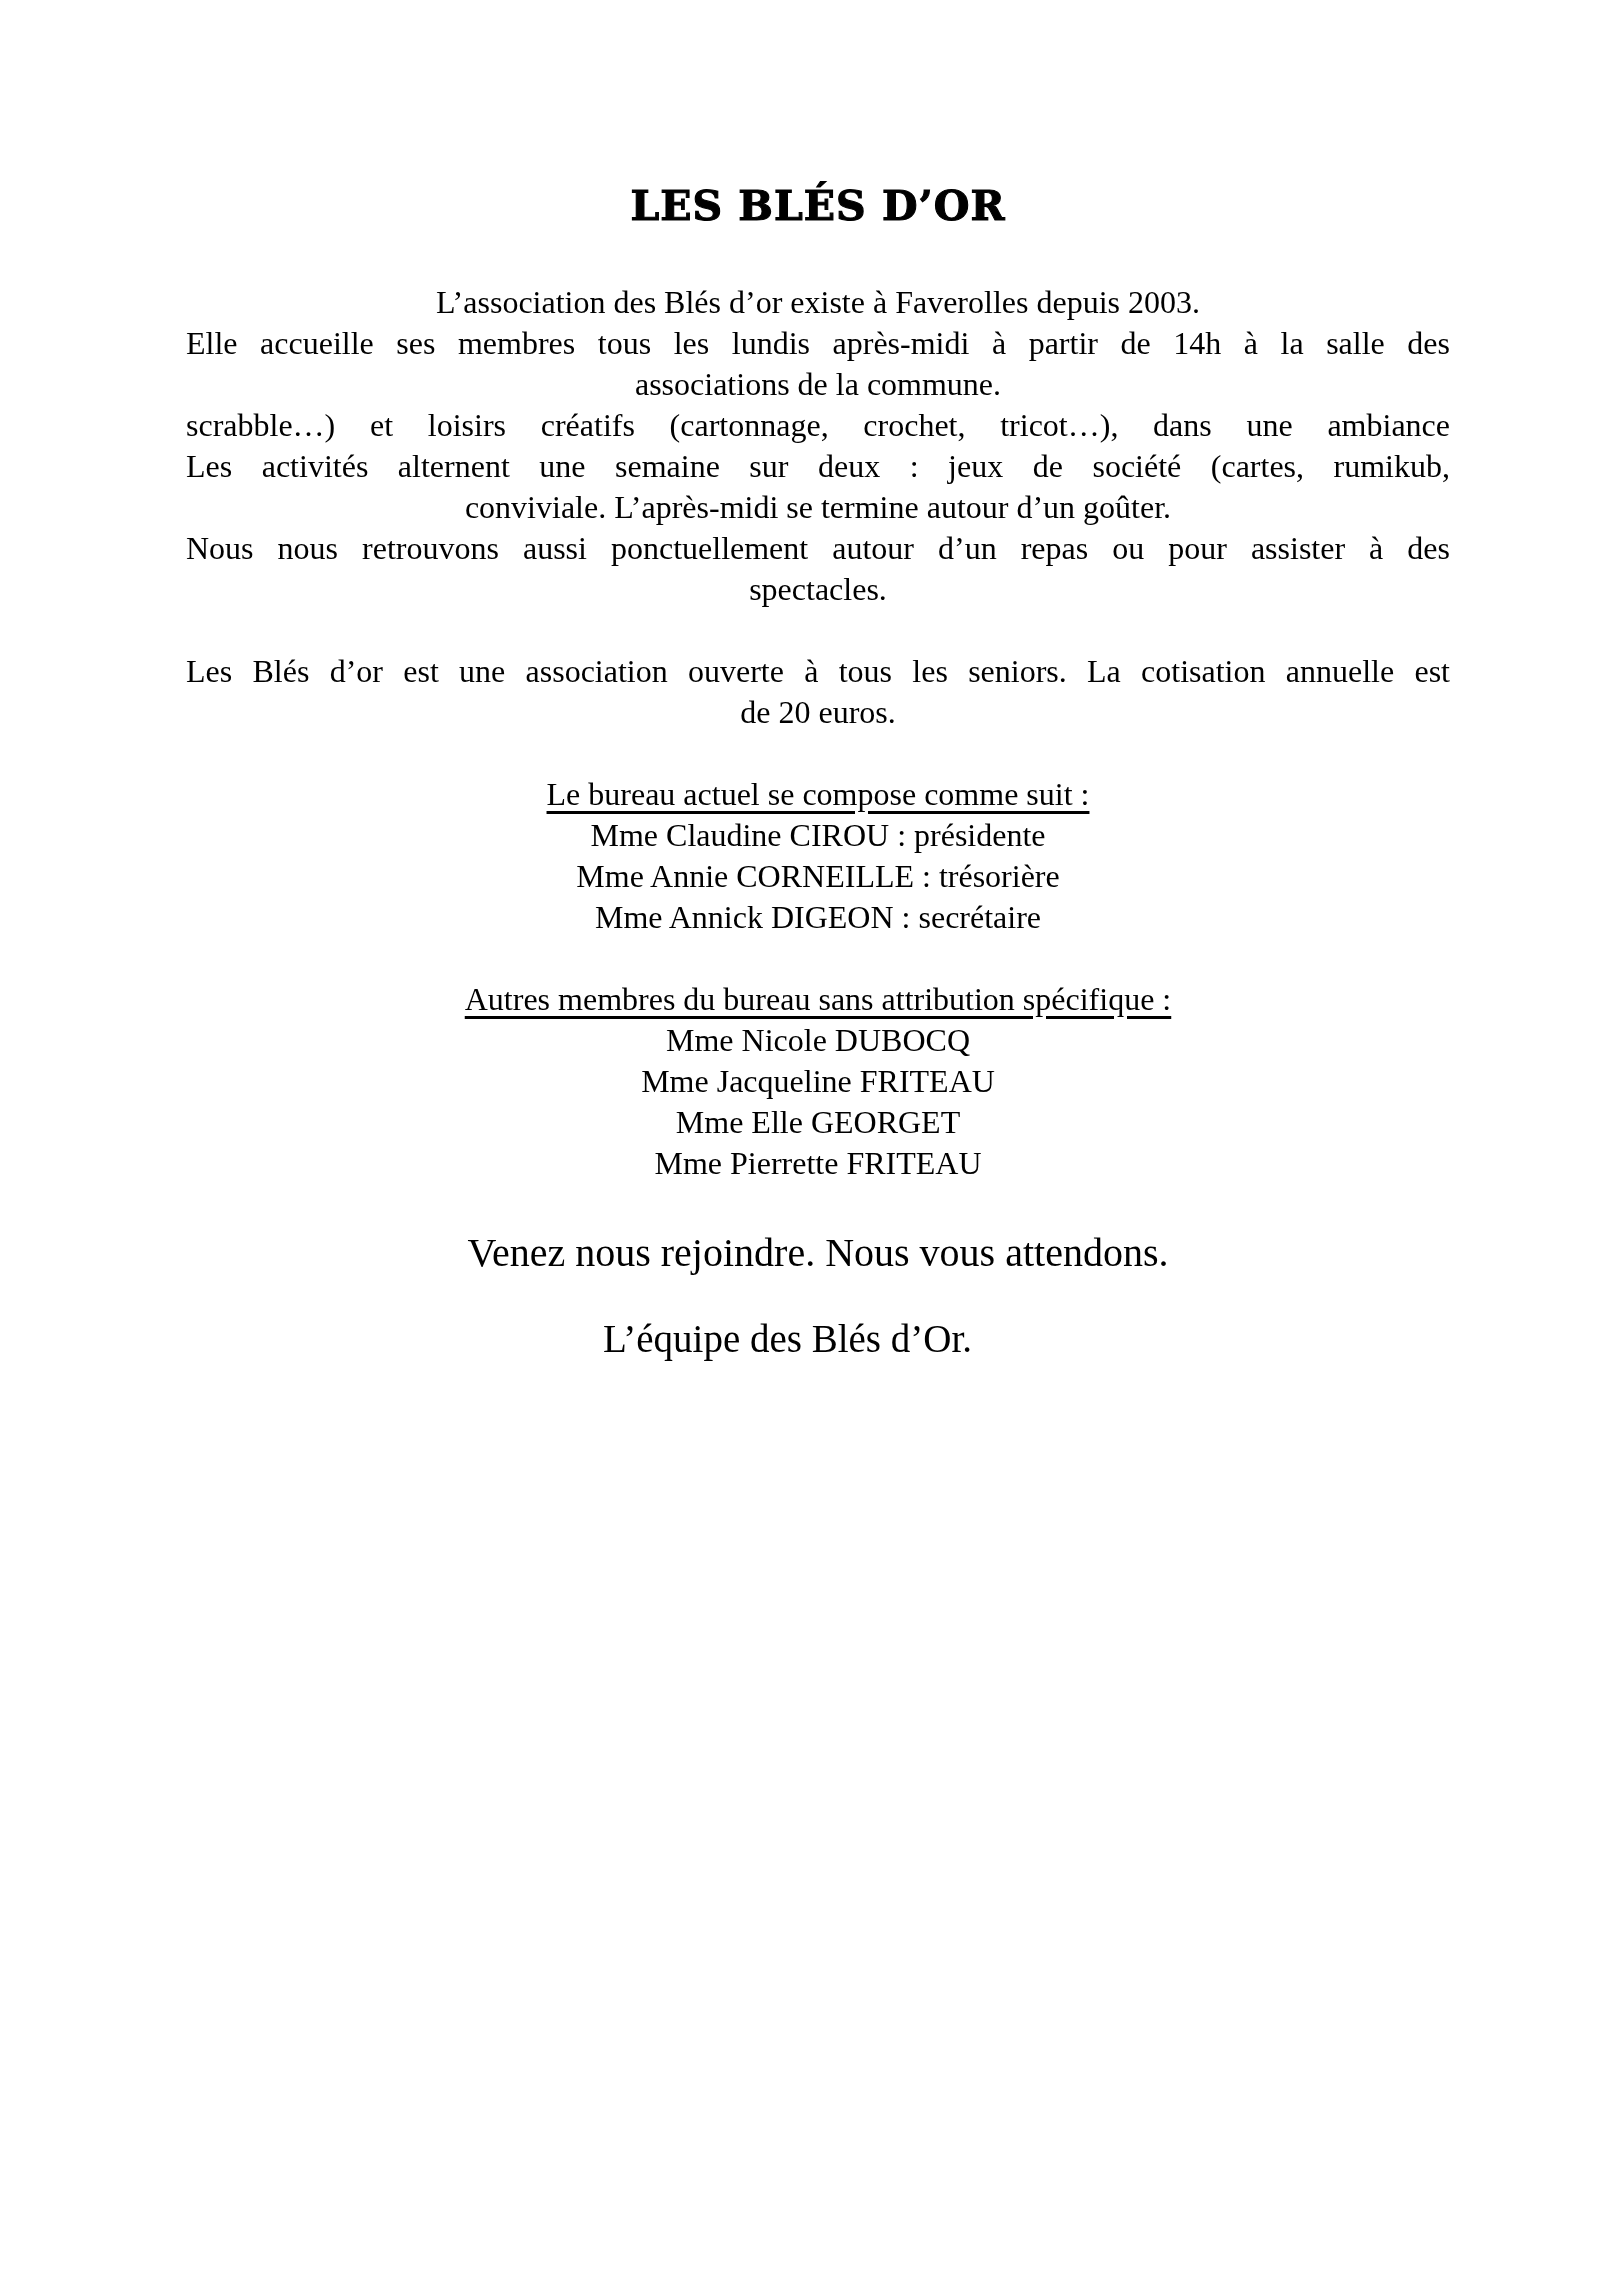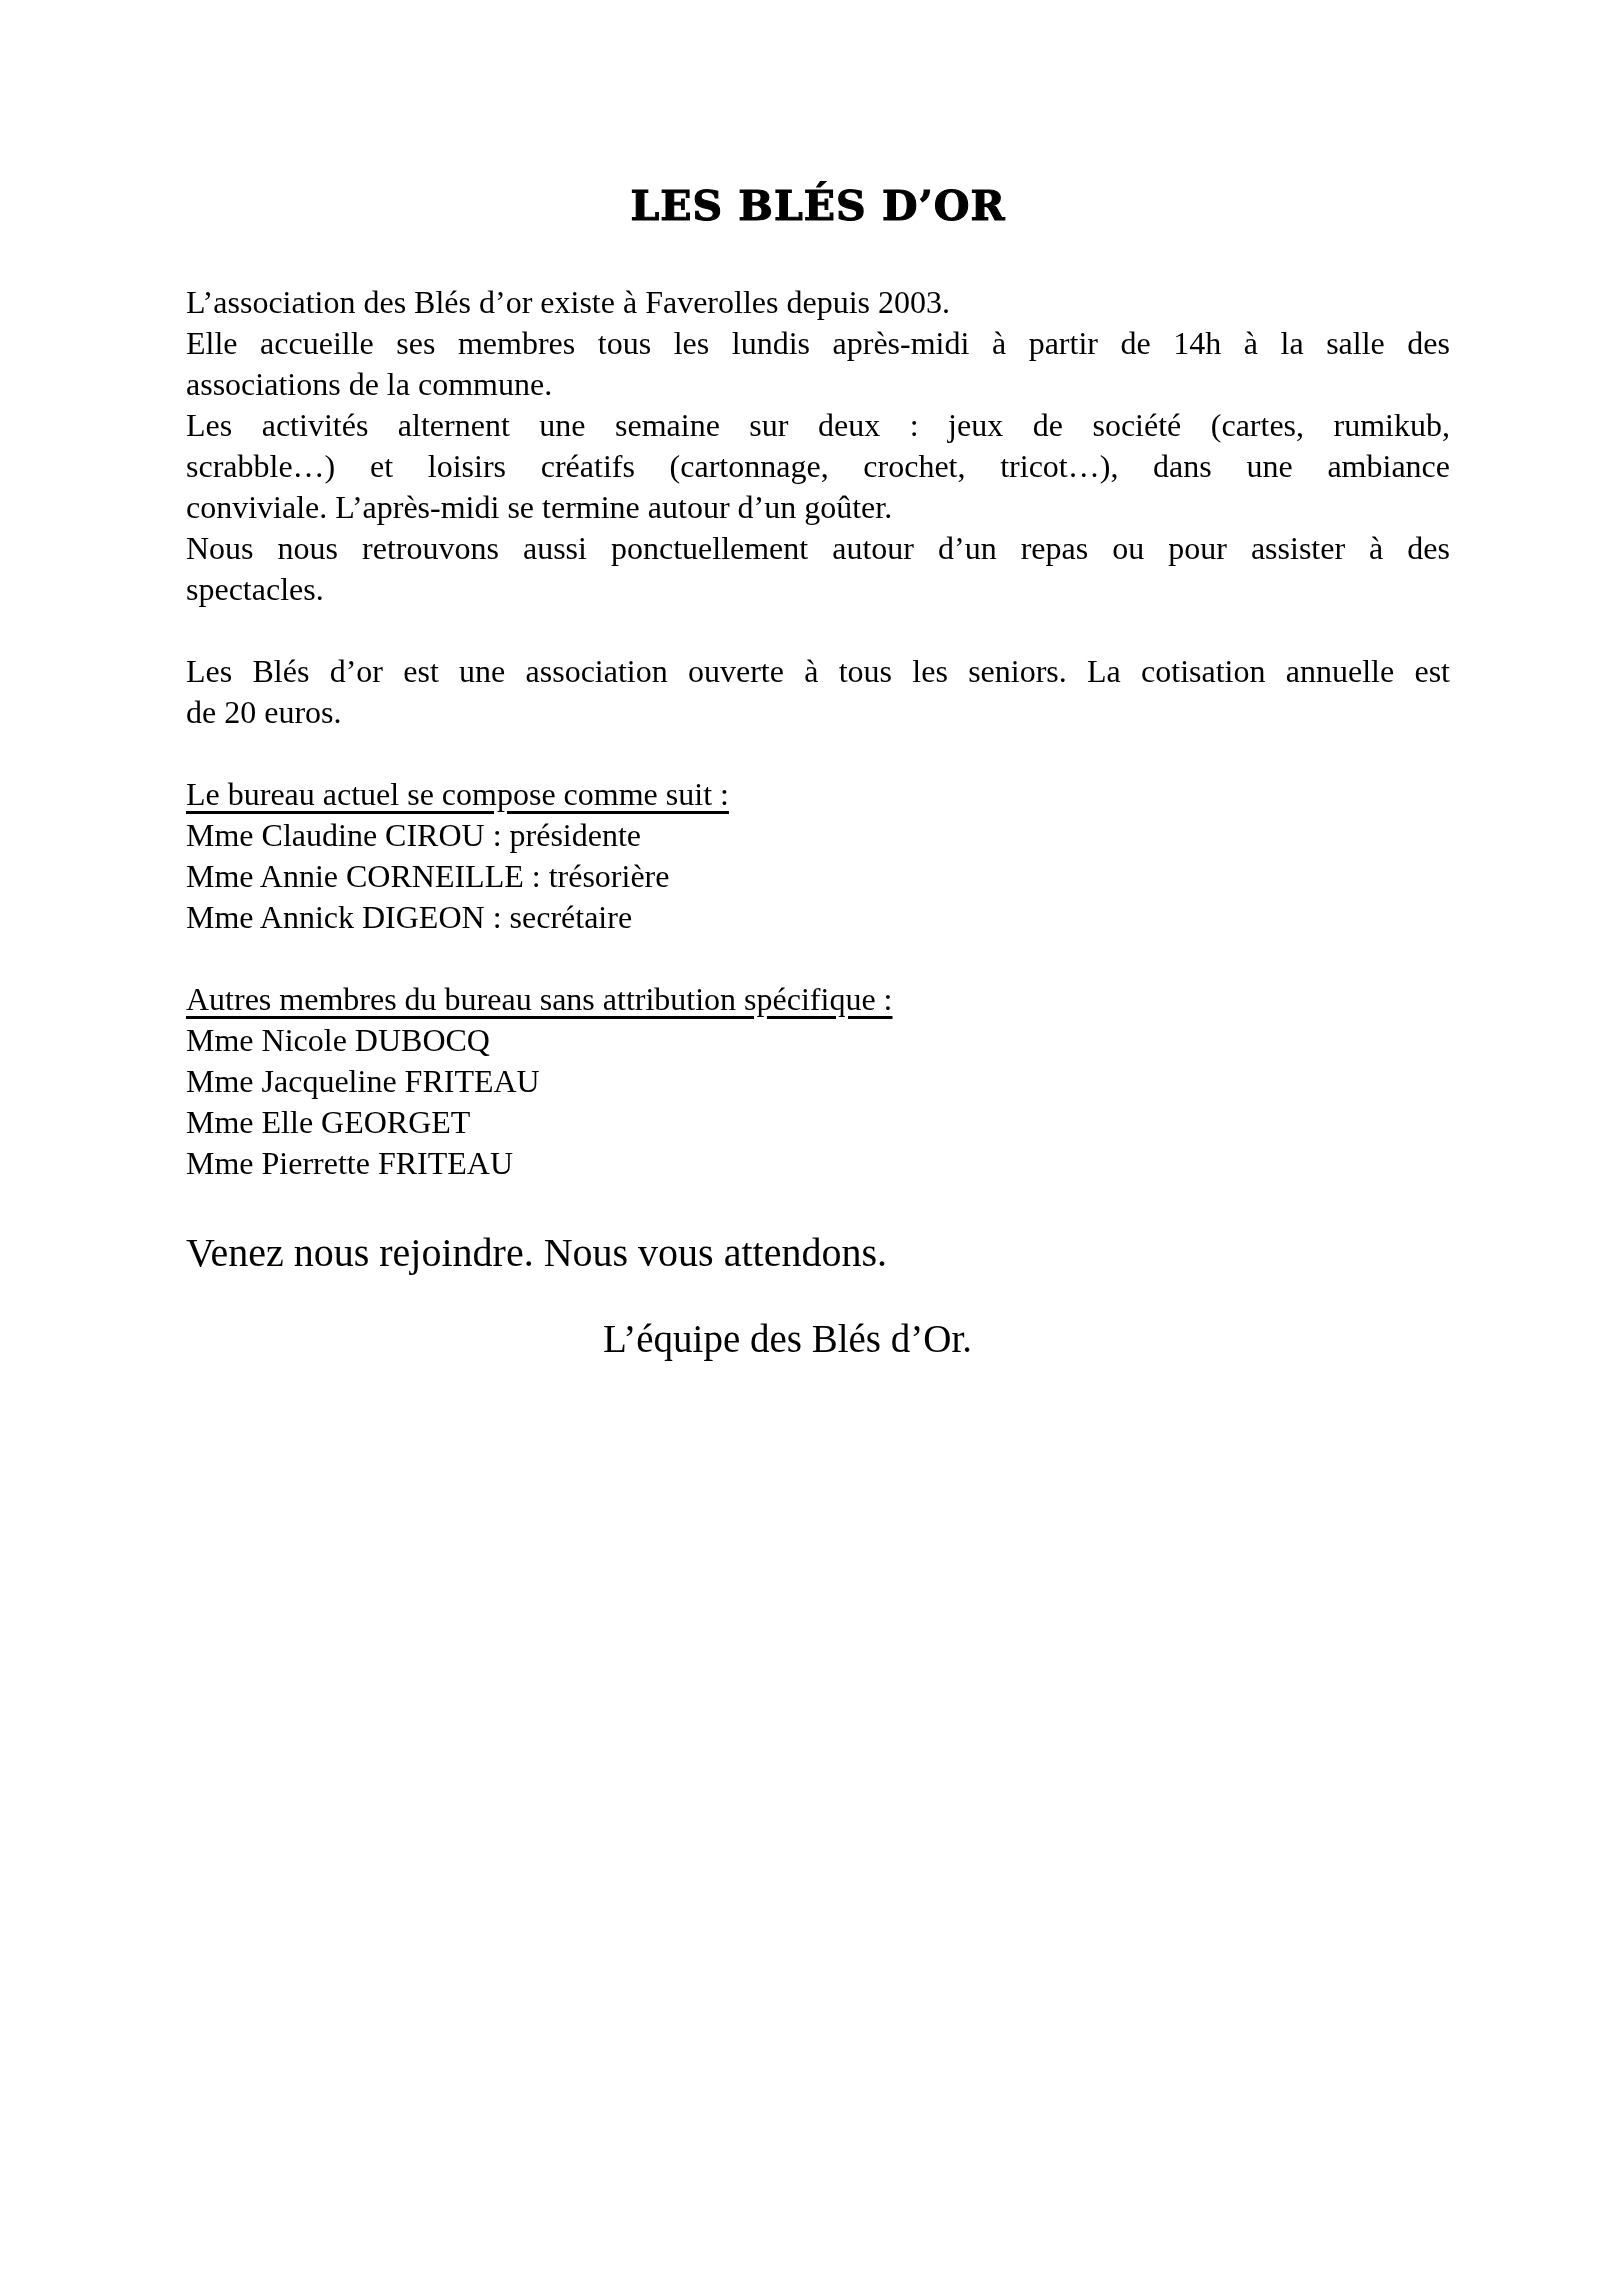--- a/index.html
+++ b/index.html
@@ -24,21 +24,21 @@
     font-size: 41px;
     line-height: 49px;
     letter-spacing: 1px;
     -webkit-text-stroke: 1.1px #000;
   }
   .bodytext { font-size: 32px; line-height: 41px; }
   .line { margin: 0; min-height: 41px; }
   
   .jl { text-align: justify; text-align-last: justify; }
   
-  .ll { text-align: left; }
+  .ll { text-align: center; }
   .gap { margin-top: 41px; }
   .heading {
     text-decoration: underline;
     text-decoration-thickness: 2.5px;
     text-underline-offset: 5.9px;
   }
   .closing-invite {
     margin-top: 43px;
     font-size: 40px;
     line-height: 51px;
@@ -56,22 +56,22 @@
 
 <div class="page">
 
   <h1 class="title">LES BLÉS D’OR</h1>
 
   <div class="bodytext">
 
     <p class="line ll">L’association des Blés d’or existe à Faverolles depuis 2003.</p>
     <p class="line jl">Elle accueille ses membres tous les lundis après-midi à partir de 14h à la salle des</p>
     <p class="line ll">associations de la commune.</p>
+    <p class="line jl">scrabble…) et loisirs créatifs (cartonnage, crochet, tricot…), dans une ambiance</p>
     <p class="line jl">Les activités alternent une semaine sur deux : jeux de société (cartes, rumikub,</p>
-    <p class="line jl">scrabble…) et loisirs créatifs (cartonnage, crochet, tricot…), dans une ambiance</p>
     <p class="line ll">conviviale. L’après-midi se termine autour d’un goûter.</p>
     <p class="line jl">Nous nous retrouvons aussi ponctuellement autour d’un repas ou pour assister à des</p>
     <p class="line ll">spectacles.</p>
 
     <p class="line jl gap">Les Blés d’or est une association ouverte à tous les seniors. La cotisation annuelle est</p>
     <p class="line ll">de 20 euros.</p>
 
     <p class="line ll gap"><span class="heading">Le bureau actuel se compose comme suit :</span></p>
     <p class="line ll">Mme Claudine CIROU : présidente</p>
     <p class="line ll">Mme Annie CORNEILLE : trésorière</p>

